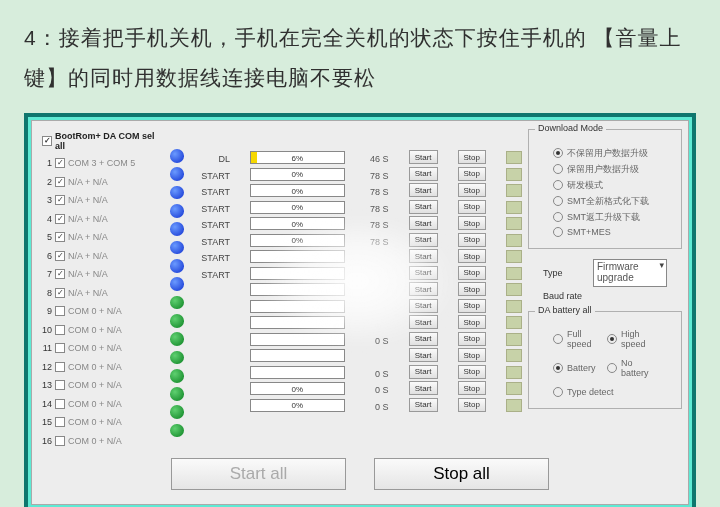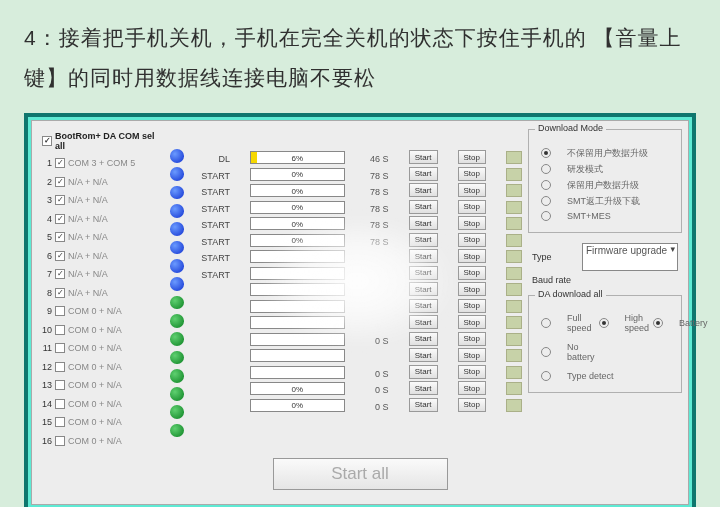--- a/index.html
+++ b/index.html
@@ -24,27 +24,27 @@
 .prog-row { display: flex; align-items: flex-end; height: 16.5px; gap: 20px; font-size: 9px; color: #444; }
 .start-label { width: 38px; text-align: right; color: #444; }
 .bar-box { flex: 1; height: 13px; border: 1px solid #888; background: #fff; position: relative; }
 .bar-fill { position: absolute; left: 0; top: 0; bottom: 0; background: #f6d800; }
 .bar-pct { position: absolute; left: 50%; top: 50%; transform: translate(-50%,-50%); font-size: 8px; color: #333; }
 .sec-label { width: 24px; text-align: right; color: #555; }
 .btn-sm { height: 14px; font-size: 8px; padding: 0 5px; border: 1px solid #999; background: linear-gradient(#fafafa,#e0e0e0); cursor: pointer; color: #333; }
 .status-block { width: 16px; height: 13px; background: #c7d2a8; border: 1px solid #aab088; }
 .haze { position: absolute; left: 20%; top: 28%; width: 60%; height: 42%; background: radial-gradient(ellipse, rgba(255,255,255,0.95) 0%, rgba(255,255,255,0.6) 40%, rgba(255,255,255,0) 70%); filter: blur(8px); pointer-events: none; }
 .right-col { width: 154px; display: flex; flex-direction: column; gap: 6px; font-size: 9px; color: #666; }
-.group-box { border: 1px solid #b0b0b0; padding: 14px 12px 8px; position: relative; background: #ededed; }
+.group-box { border: 1px solid #b0b0b0; padding: 14px 24px 8px; position: relative; background: #ededed; }
 .group-title { position: absolute; top: -7px; left: 6px; background: #ededed; padding: 0 3px; font-size: 9px; color: #333; }
-.radio-row { display: flex; align-items: center; gap: 16px; margin: 3px 0; font-size: 9px; }
+.radio-row { display: flex; align-items: center; gap: 4px; margin: 3px 0; font-size: 9px; }
 .radio-dot { width: 10px; height: 10px; border: 1px solid #888; border-radius: 50%; display: inline-block; position: relative; flex-shrink: 0; }
 .radio-dot.on::after { content: ""; position: absolute; width: 4px; height: 4px; background: #333; border-radius: 50%; left: 2px; top: 2px; }
-.radio-grid { display: grid; grid-template-columns: 1fr 1fr 1fr; gap: 3px 4px; }
-.type-row { display: flex; align-items: center; gap: 4px; margin: 4px 4px; }
+.radio-grid { display: grid; grid-template-columns: 1fr 1fr; gap: 3px 4px; }
+.type-row { display: flex; align-items: center; gap: 4px; margin: 4px 15px; }
 .type-label { width: 46px; font-size: 9px; color: #333; }
 .select-box { flex: 1; height: 28px; border: 1px solid #888; background: #fff; font-size: 10px; padding: 1px 3px; position: relative; color: #555; }
 .select-box::after { content: "▾"; position: absolute; right: 2px; top: 0; font-size: 9px; color: #444; }
 .bottom-btns { position: absolute; left: 0; right: 0; bottom: 14px; display: flex; justify-content: center; gap: 28px; }
 .big-btn { width: 175px; height: 32px; border: 1px solid #999; background: linear-gradient(#fafafa,#e5e5e5); font-size: 17px; font-family: Arial,sans-serif; cursor: pointer; }
 .big-btn.disabled { color: #aaa; }
 </style>
 </head>
 <body>
 
@@ -347,25 +347,29 @@
   <div class="right-col">
     <div class="group-box">
       <div class="group-title">Download Mode</div>
       <div id="dm-options">
               <div class="radio-row">
                 <span class="radio-dot on"></span>
     <span>不保留用户数据升级</span>
               </div>
               <div class="radio-row">
                 <span class="radio-dot "></span>
+    <span>保留用户数据升级</span>
+              </div>
+              <div class="radio-row">
+                <span class="radio-dot "></span>
     <span>研发模式</span>
               </div>
               <div class="radio-row">
                 <span class="radio-dot "></span>
-    <span>保留用户数据升级</span>
+    <span>SMT全新格式化下载</span>
               </div>
               <div class="radio-row">
                 <span class="radio-dot "></span>
     <span>SMT返工升级下载</span>
               </div>
               <div class="radio-row">
                 <span class="radio-dot "></span>
     <span>SMT+MES</span>
               </div>
             </div>
@@ -375,21 +379,21 @@
       <div class="type-row">
         <div class="type-label">Type</div>
         <div class="select-box">Firmware upgrade</div>
       </div>
       <div class="type-row">
         <div class="type-label">Baud rate</div>
       </div>
     </div>
 
     <div class="group-box">
-      <div class="group-title">DA download all</div>
+      <div class="group-title">DA battery all</div>
       <div class="radio-grid" id="da-options">
               <div class="radio-row">
                 <span class="radio-dot "></span>
     <span>Full speed</span>
               </div>
               <div class="radio-row">
                 <span class="radio-dot on"></span>
     <span>High speed</span>
               </div>
               <div class="radio-row">
@@ -405,16 +409,17 @@
     <span>Type detect</span>
               </div>
             </div>
     </div>
 
   </div>
 </div>
 
 <div class="bottom-btns">
   <button class="big-btn disabled">Start all</button>
+  <button class="big-btn">Stop all</button>
 </div>
 
 </div>
 </div>
 
 </body></html>

